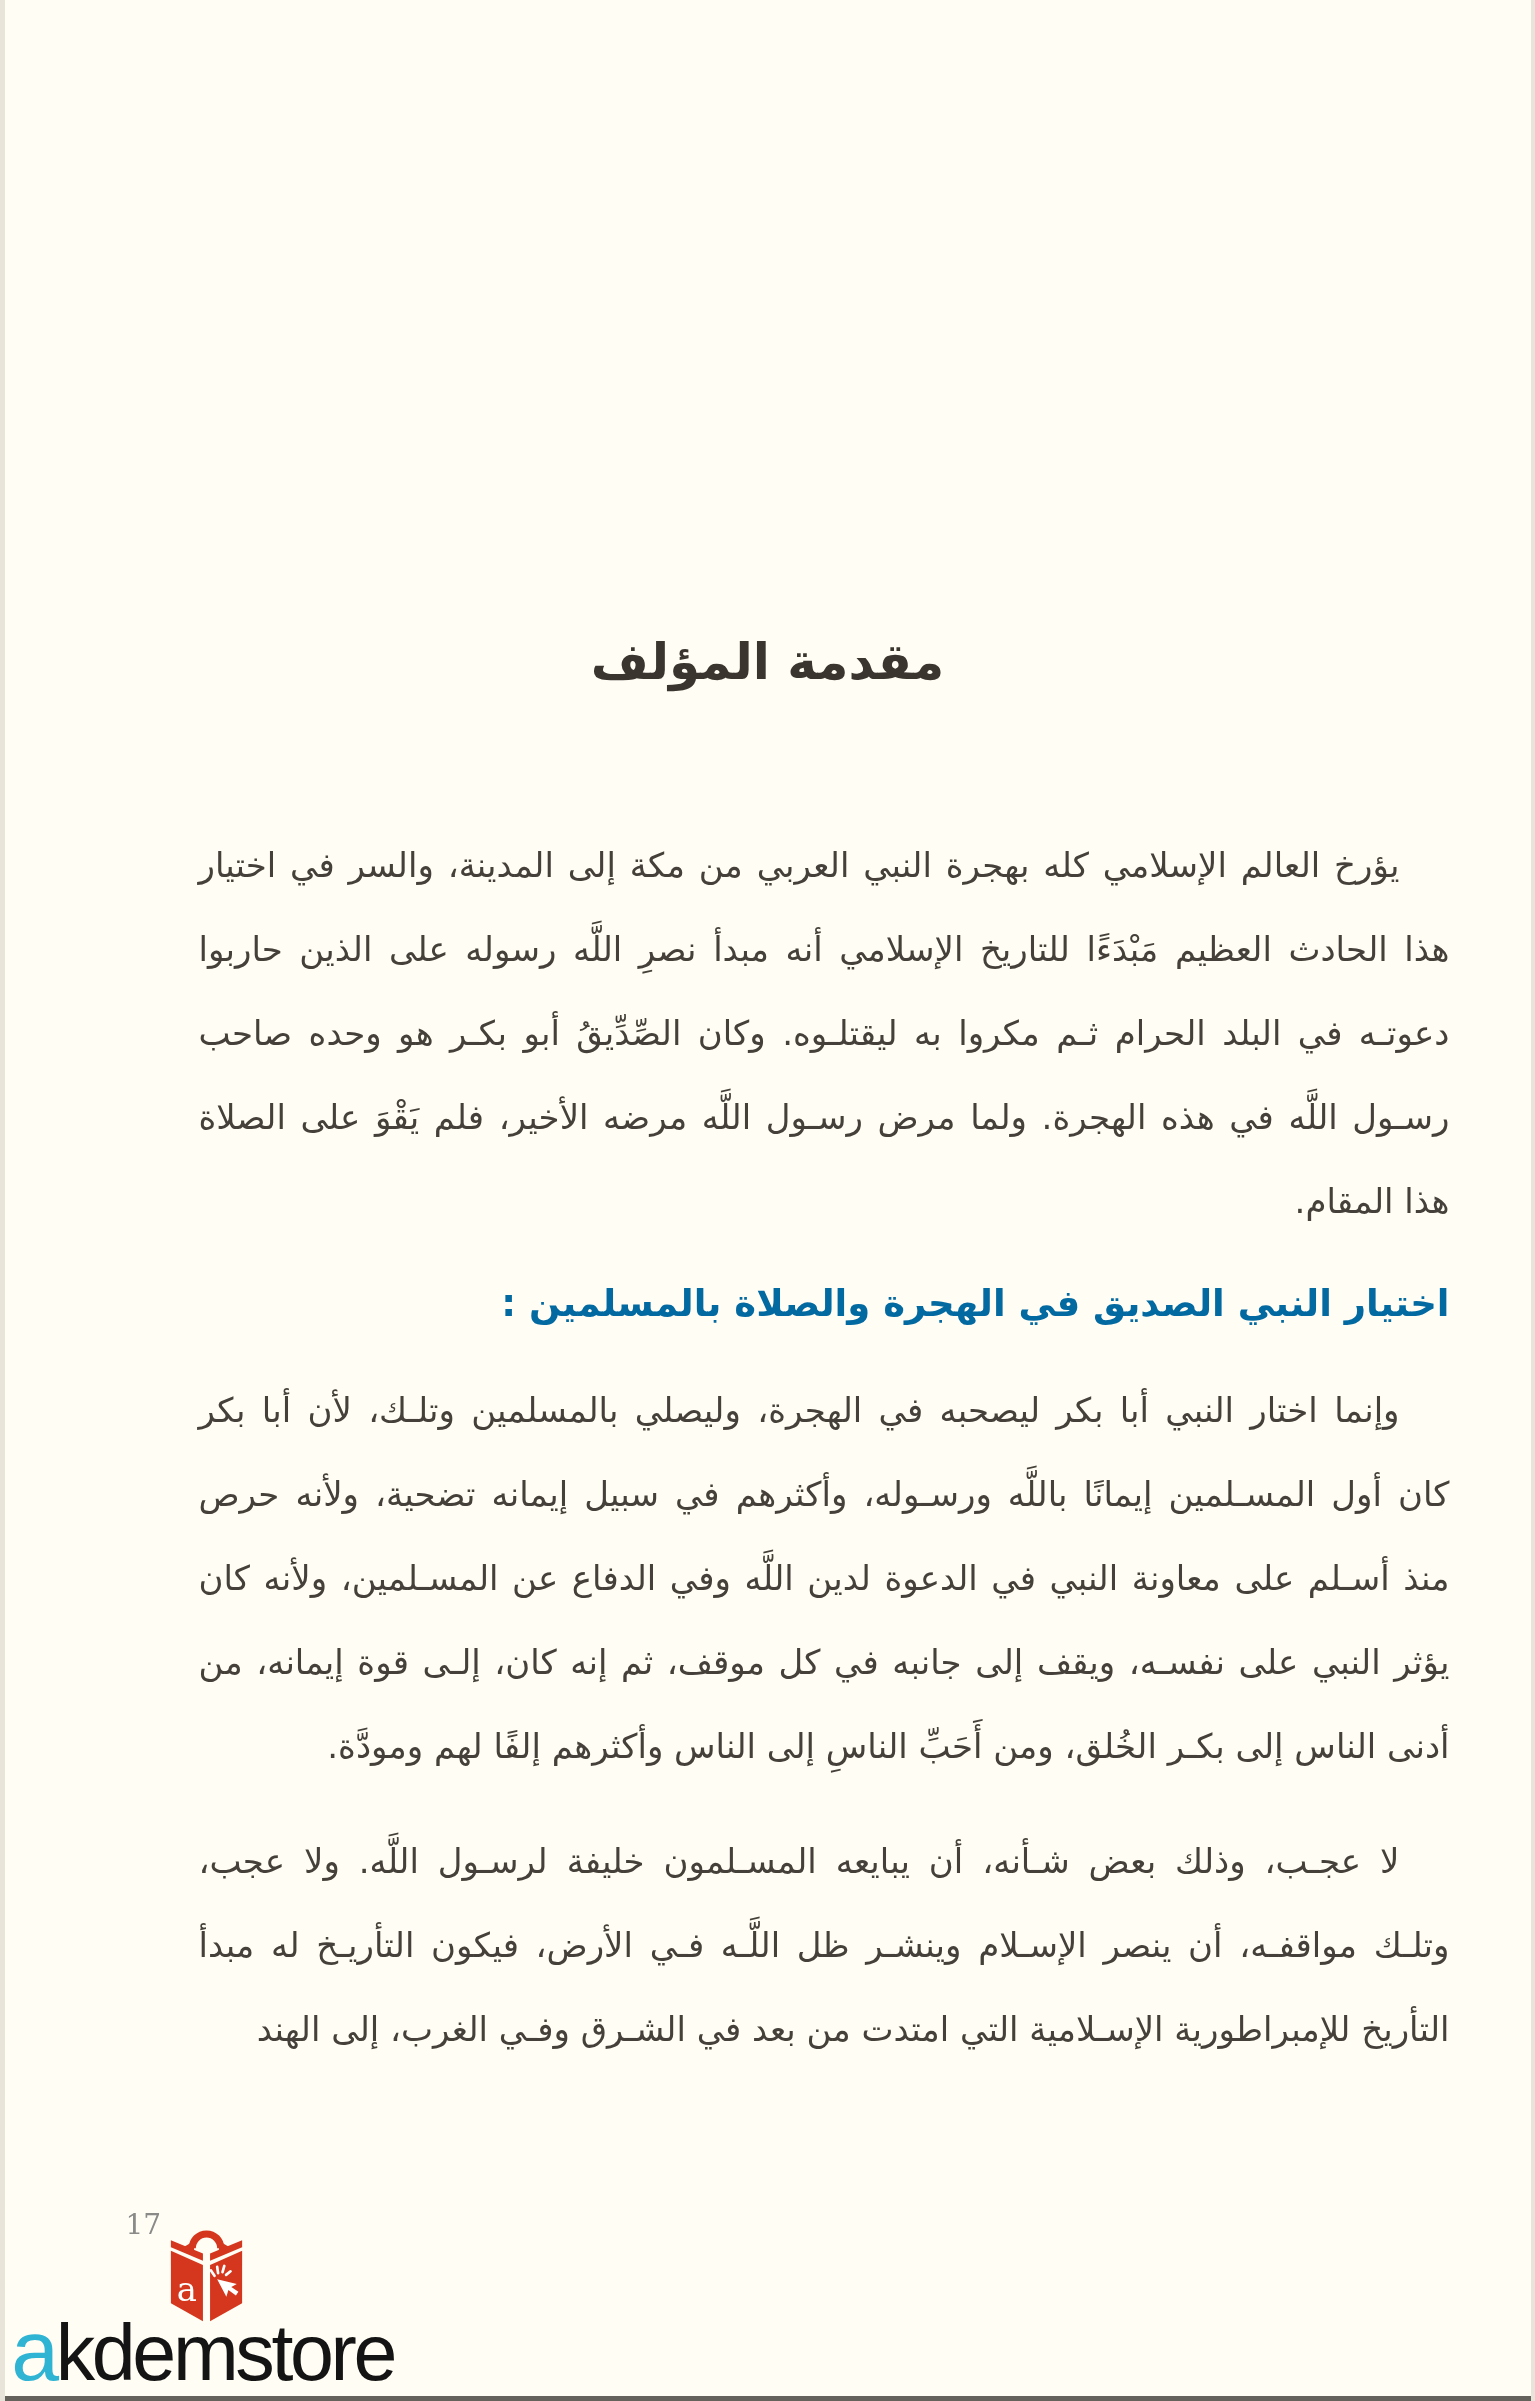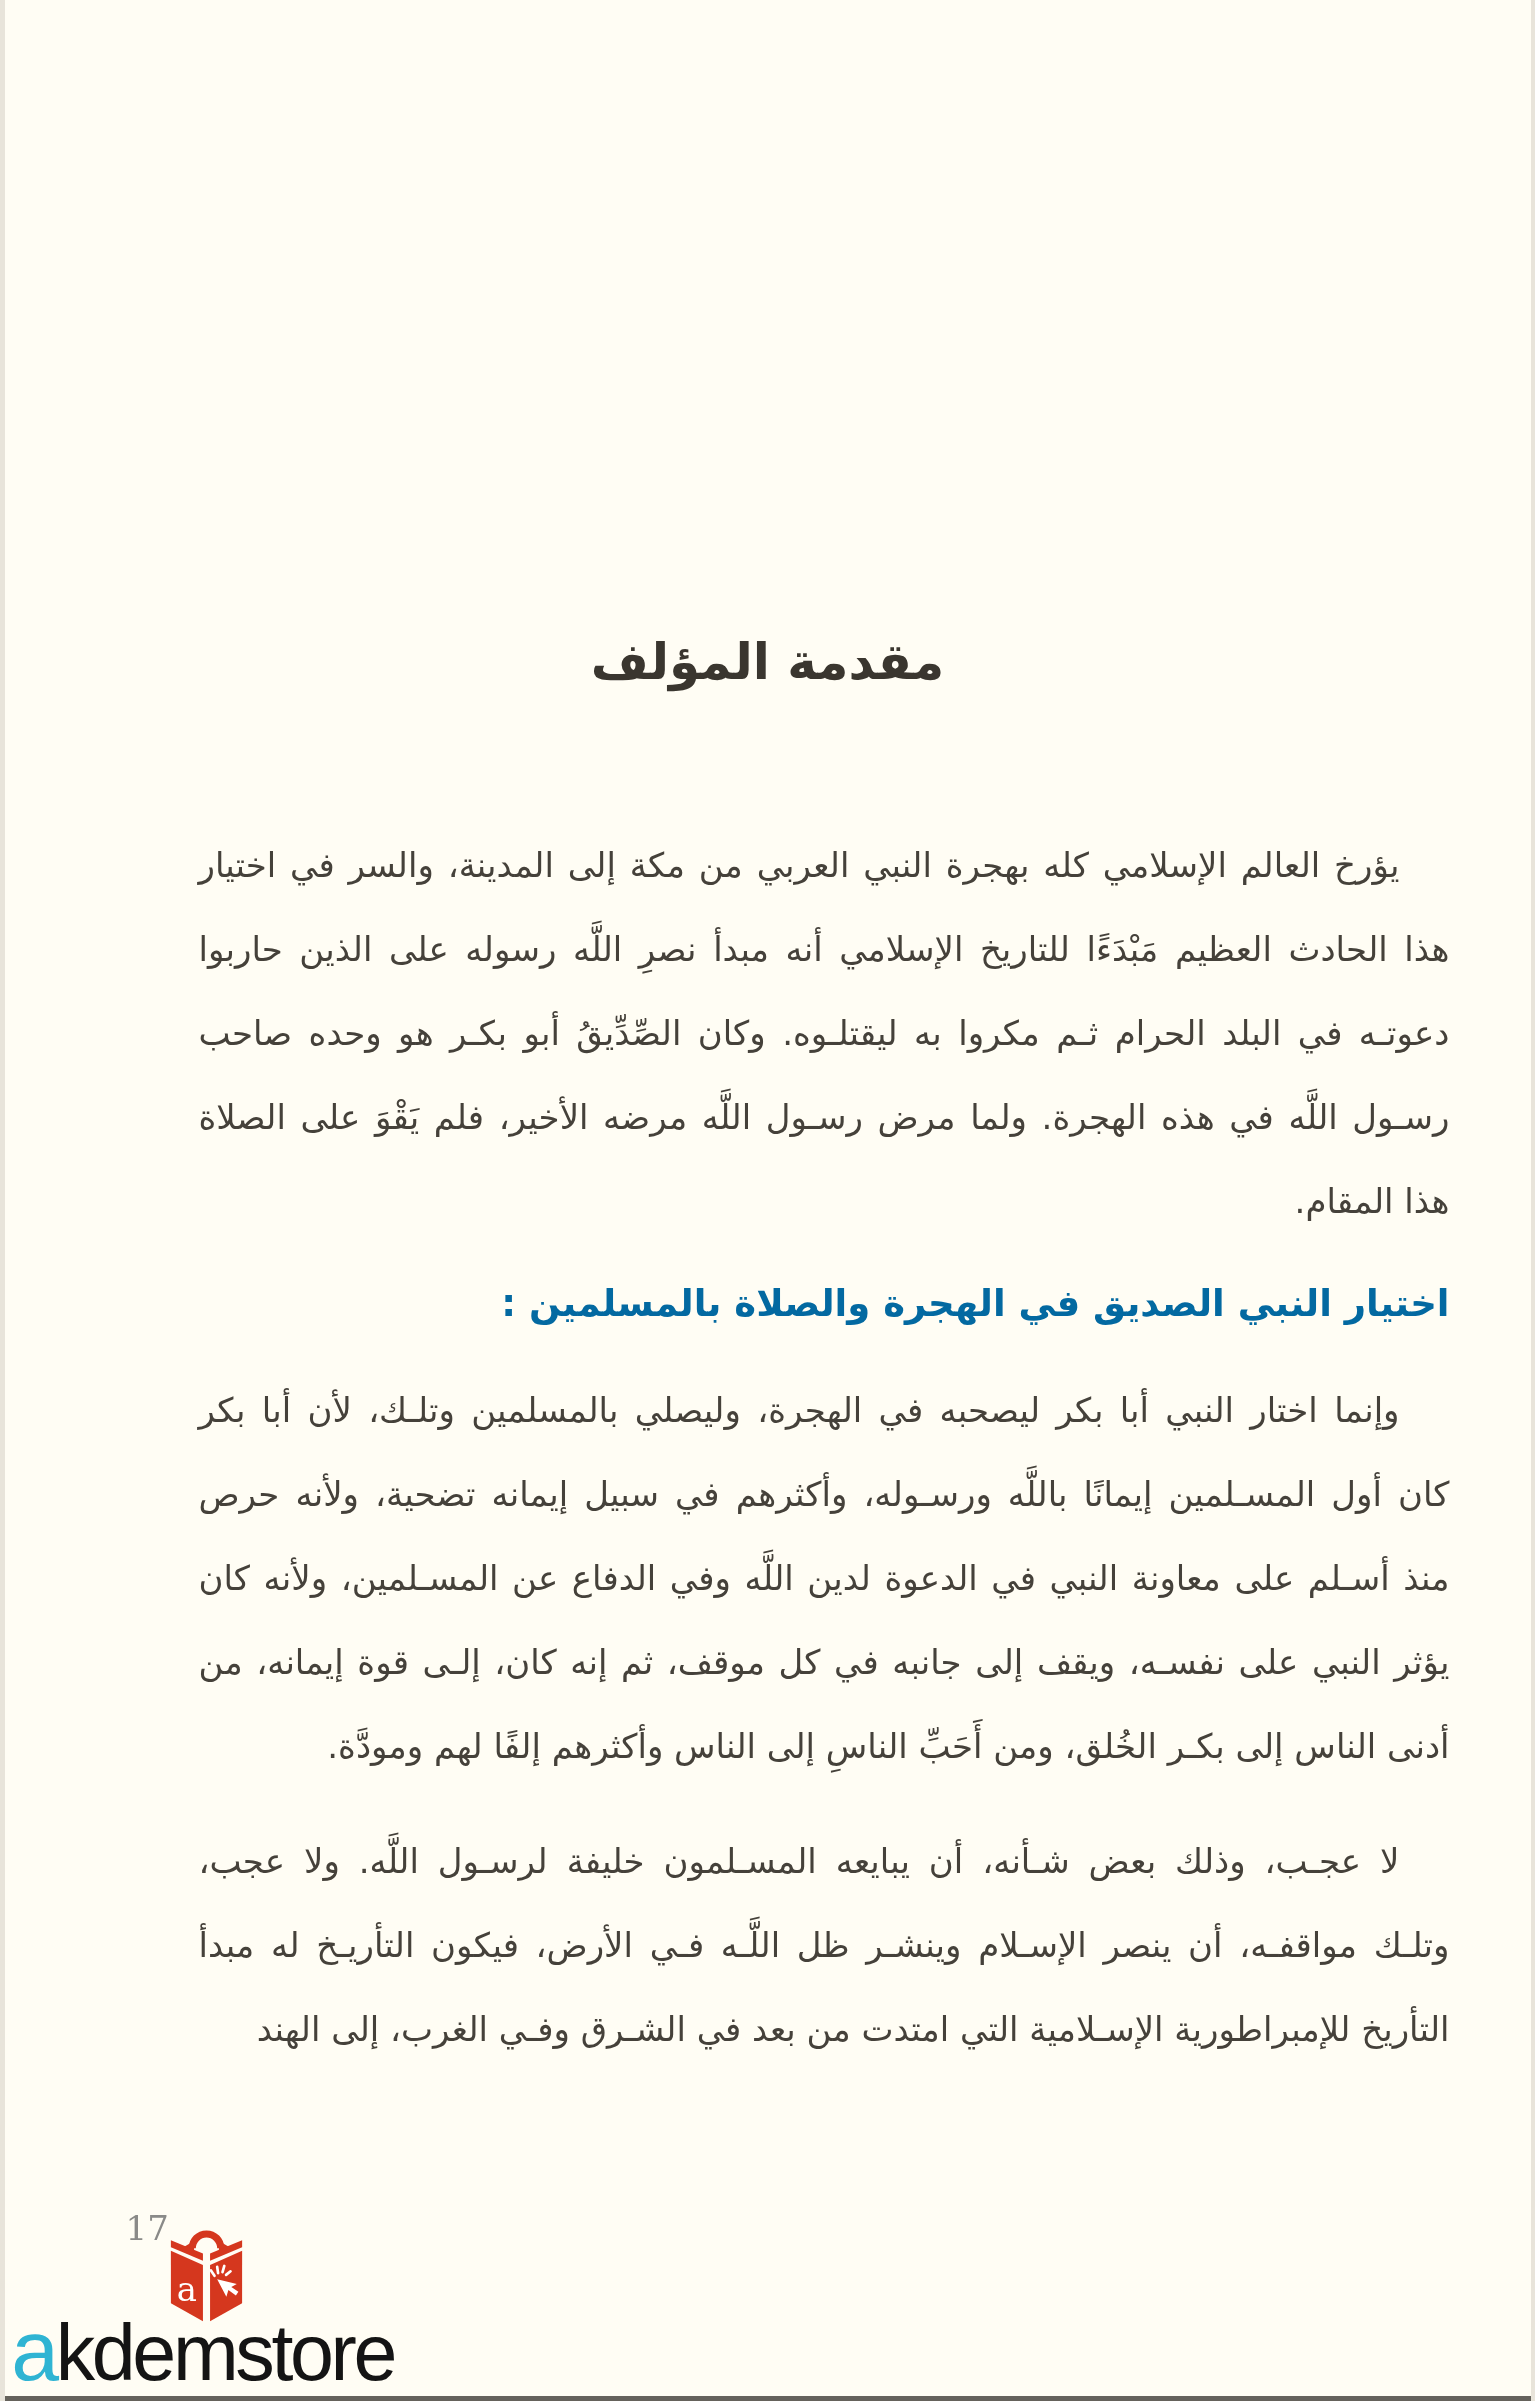--- a/index.html
+++ b/index.html
@@ -63,21 +63,21 @@
     font-weight: bold;
     color: #0369a1;
     text-align: right;
     line-height: 60px;
   }
   .page-number {
     position: absolute;
     left: 121px;
     top: 2208px;
     font-family: "DejaVu Serif", serif;
-    font-size: 34px;
+    font-size: 28px;
     color: #8a8a88;
   }
   .logo-icon {
     position: absolute;
     left: 157px;
     top: 2220px;
     width: 89px;
     height: 108px;
   }
   .wordmark {

